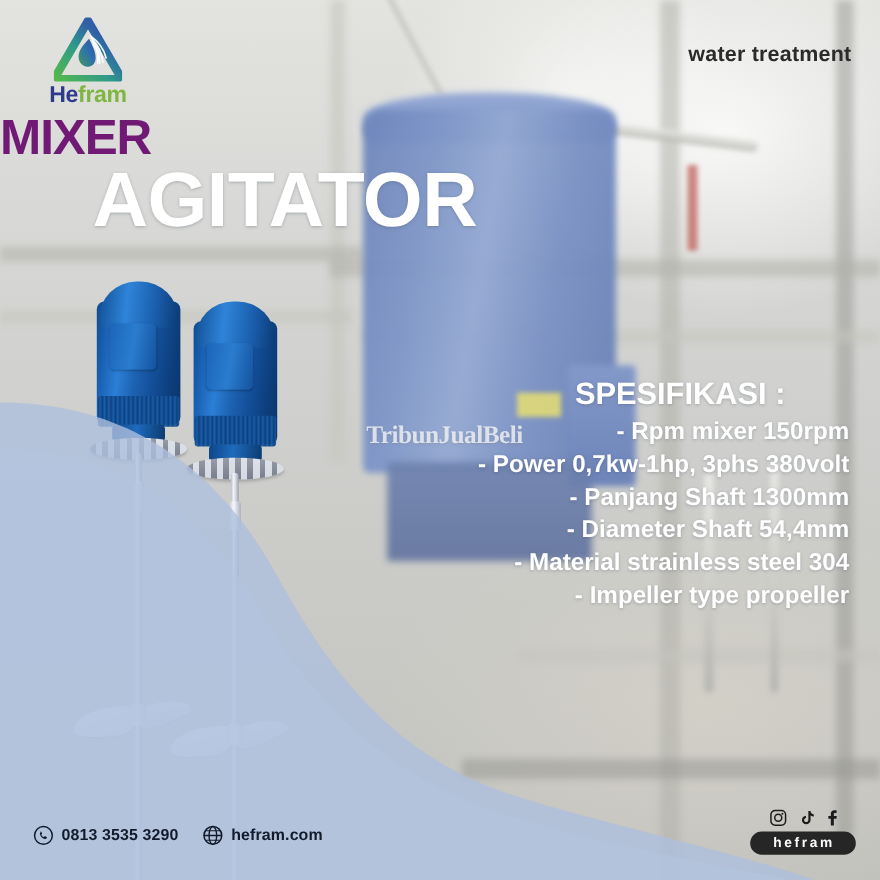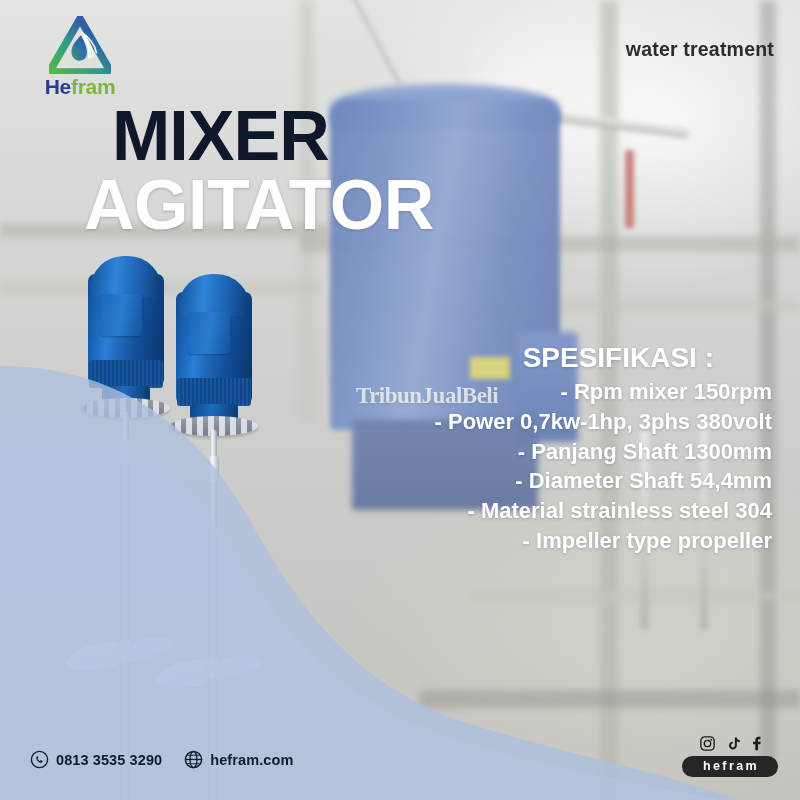--- a/index.html
+++ b/index.html
@@ -204,23 +204,22 @@
     letter-spacing:0.2px;
   }
 
   .headline {
     position:absolute;
     left:0; top:104px;
     width:560px;
   }
   .headline .t1 {
     display:block;
-    padding-left:112px;
-    font-size:70px; font-weight:800; line-height:0.94;
-    color:#0f172a;
+    font-size:45px; font-weight:800; line-height:0.94;
+    color:#701a75;
     letter-spacing:-1px;
   }
   .headline .t2 {
     display:block;
     padding-left:84px;
     margin-top:2px;
     font-size:70px; font-weight:800; line-height:0.96;
     color:#ffffff;
     letter-spacing:-0.5px;
     text-shadow:0 1px 3px rgba(70,80,95,0.35);
@@ -242,21 +241,21 @@
   .specs-list { list-style:none; }
   .specs-list li {
     font-size:22px; font-weight:700;
     line-height:1.355;
     text-shadow:0 1px 3px rgba(60,70,85,0.30);
     white-space:nowrap;
   }
 
   .watermark {
     position:absolute;
-    left:356px; top:383px;
+    left:333px; top:383px;
     font-family:"Liberation Serif", serif;
     font-size:23px; font-weight:700;
     color:rgba(255,255,255,0.72);
     letter-spacing:-0.5px;
     text-shadow:0 1px 2px rgba(120,125,135,0.4);
     pointer-events:none;
   }
 
   
   .footer-contact {

